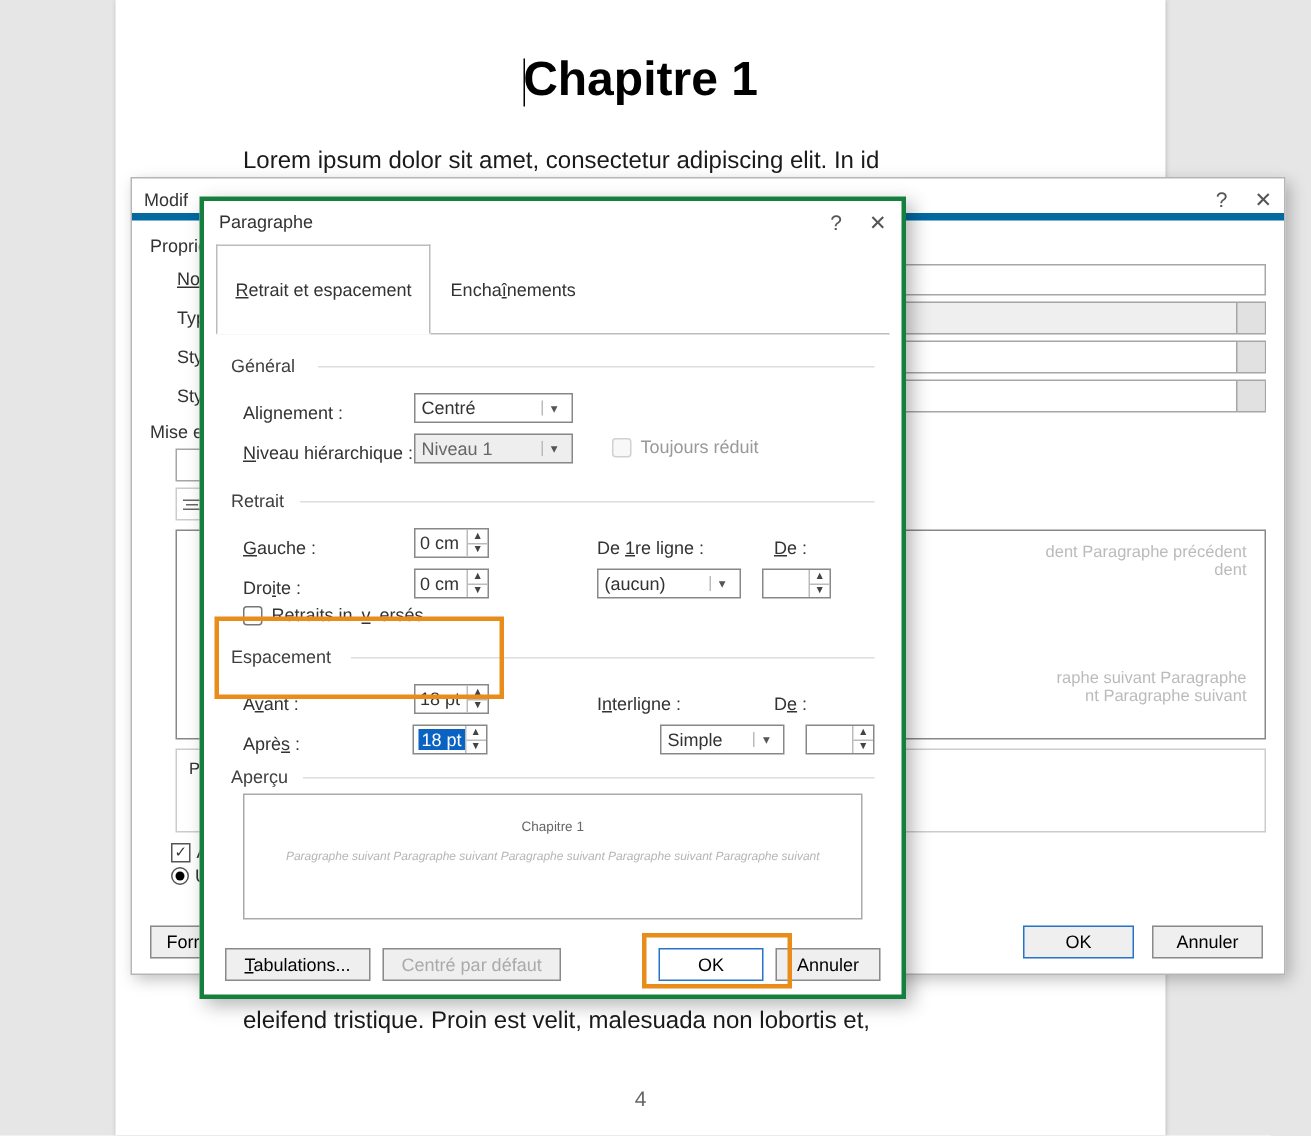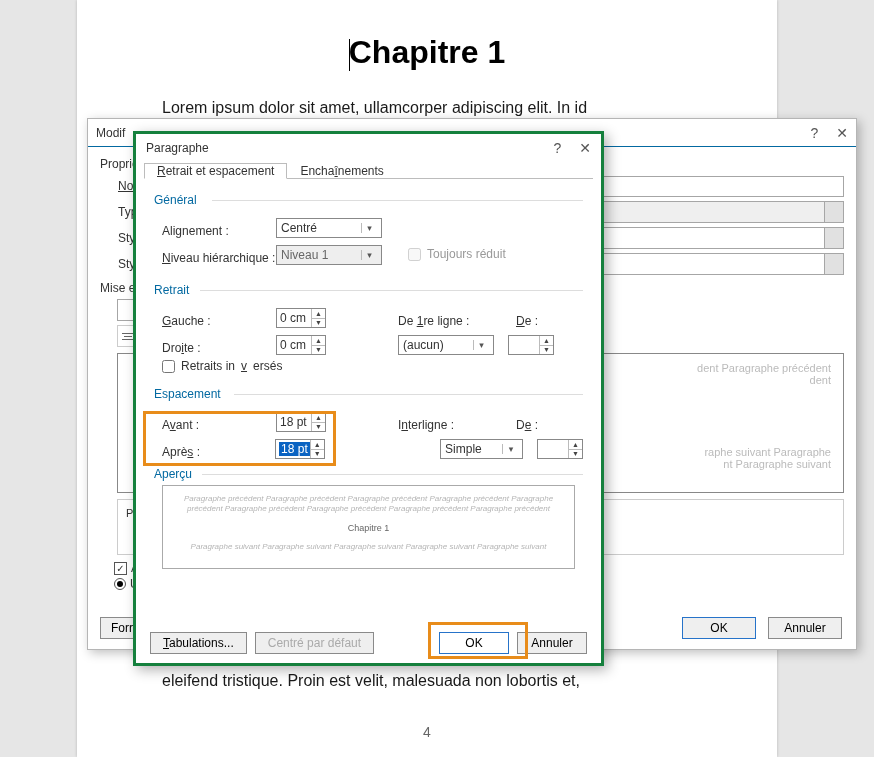--- a/index.html
+++ b/index.html
@@ -8,21 +8,21 @@
 
 .doc-page { position: absolute; left: 77px; top: 0; width: 700px; height: 757px; background: #fff; box-shadow: 0 0 3px rgba(0,0,0,.2); }
 .chapter-title { font-family: "Times New Roman", serif; font-size: 32px; font-weight: bold; text-align: center; margin-top: 34px; }
 .cursor-caret { display:inline-block; width:0; border-left:1px solid #000; height:32px; vertical-align:bottom; margin-right:-1px;}
 .lorem { font-size: 16px; color: #1a1a1a; padding: 26px 85px 0 85px; text-align: justify; line-height:1.35; }
 .lorem2 { font-size: 16px; color: #1a1a1a; padding: 0 85px; text-align: justify; line-height:1.35; }
 .page-num { text-align:center; font-size:14px; color:#666; position:absolute; bottom:17px; left:0; right:0;}
 
 
 .dlg-back { position: absolute; left: 87px; top: 118px; width: 770px; height: 532px; background:#fff; border:1px solid #b5b5b5; box-shadow: 3px 3px 10px rgba(0,0,0,.25); font-size:12px; color:#333; }
-.dlg-back .titlebar { height:28px; line-height:28px; padding:0 8px; display:flex; justify-content:space-between; border-bottom:1px solid #0369a1; }
+.dlg-back .titlebar { height:28px; line-height:28px; padding:0 8px; display:flex; justify-content:space-between; border-bottom:5px solid #0369a1; }
 .dlg-back .titlebar .tbtns { display:flex; gap:18px; font-size:14px; color:#555;}
 .dlg-back .body { padding: 6px 12px; }
 .dlg-back .section-lbl { color:#333; margin:4px 0 2px 0; }
 .dlg-back .field-row { display:flex; align-items:center; height:26px; }
 .dlg-back .field-row .lbl { width:58px; text-align:left; margin-left:18px;}
 .dlg-back .big-input { flex:1; height:21px; border:1px solid #a6a6a6; background:#fff; }
 .dlg-back .big-combo { flex:1; height:22px; border:1px solid #a6a6a6; background:#efefef; position:relative;}
 .dlg-back .big-combo::after { content:""; position:absolute; right:0; top:0; width:18px; height:100%; background:#e1e1e1; border-left:1px solid #a6a6a6;}
 .dlg-back .big-combo .chev { position:absolute; right:4px; top:50%; transform:translateY(-50%); font-size:9px; color:#555;}
 .dlg-back .fmt-bar { margin-left:17px; width:60px; height:22px; border:1px solid #a6a6a6; background:#fff; display:flex; align-items:center; justify-content:center;}
@@ -37,24 +37,24 @@
 .dlg-back .footer { position:absolute; bottom:10px; right:14px; display:flex; gap:12px;}
 .dlg-back .btn { min-width:74px; height:22px; border:1px solid #8a8a8a; background:#efefef; font-size:12px; }
 .dlg-back .btn.primary { border:1px solid #2673c9; }
 .dlg-back .format-btn { position:absolute; left:12px; bottom:10px; height:22px; padding:0 10px; border:1px solid #8a8a8a; background:#efefef; font-size:12px;}
 
 
 .dlg-front { position:absolute; left:133px; top:131px; width:471px; height:535px; background:#fff; border:3px solid #15803d; box-shadow:4px 4px 12px rgba(0,0,0,.3); font-size:12px; color:#333;}
 .dlg-front .titlebar { height:28px; line-height:28px; padding:0 10px; display:flex; justify-content:space-between; }
 .dlg-front .titlebar .tbtns { display:flex; gap:18px; font-size:14px; color:#555;}
 .dlg-front .tabs { display:flex; border-bottom:1px solid #bcbcbc; margin:0 8px;}
-.dlg-front .tab { padding:0 12px; border:1px solid transparent; position:relative; top:1px; background:transparent; cursor:pointer;}
+.dlg-front .tab { padding:22px 12px; border:1px solid transparent; position:relative; top:1px; background:transparent; cursor:pointer;}
 .dlg-front .tab.active { border:1px solid #bcbcbc; border-bottom:1px solid #fff; background:#fff;}
 .dlg-front .content { padding:8px 18px;}
-.dlg-front .group-lbl { color:#0369a1; margin:6px 0 4px 0; position:relative;}
+.dlg-front .group-lbl { color:#404040; margin:6px 0 4px 0; position:relative;}
 .dlg-front .group-lbl::after { content:""; position:absolute; left:58px; right:0; top:50%; border-top:1px solid #ddd;}
 .dlg-front .group-lbl.retr::after { left:46px; }
 .dlg-front .group-lbl.esp::after { left:80px; }
 .dlg-front .group-lbl.aper::after { left:48px; }
 .dlg-front .row { display:flex; align-items:flex-end; height:27px; }
 .dlg-front .row .l1 { width:122px; padding-left:8px;}
 .dlg-front .combo { height:20px; border:1px solid #888; background:#fff; position:relative; display:flex; align-items:center; padding:0 4px;}
 .dlg-front .combo.dis { background:#eee; color:#666;}
 .dlg-front .combo .chev { margin-left:auto; width:16px; text-align:center; font-size:9px; color:#555; border-left:1px solid #bbb;}
 .dlg-front .spin { width:50px; height:20px; border:1px solid #888; background:#fff; display:flex; align-items:center; position:relative; padding:0 3px;}
@@ -81,21 +81,21 @@
 u.short { text-decoration: underline; }
 .checkbox-fake { width:13px; height:13px; border:1px solid #555; display:inline-flex; align-items:center; justify-content:center; font-size:10px; background:#fff;}
 .radio-fake { width:12px; height:12px; border:1px solid #555; border-radius:50%; display:inline-flex; align-items:center; justify-content:center; background:#fff;}
 .radio-fake .dot{ width:6px; height:6px; border-radius:50%; background:#000;}
 </style>
 </head>
 <body>
 
 <div class="doc-page">
   <div class="chapter-title"><span class="cursor-caret"></span><span>Chapitre 1</span></div>
-  <div class="lorem">Lorem ipsum dolor sit amet, ullamcorper adipiscing elit. In id</div>
+  <div class="lorem">Lorem ipsum dolor sit amet, consectetur adipiscing elit. In id</div>
   <div style="position:absolute; left:0; right:0; top:670px;">
     <div class="lorem2">eleifend tristique. Proin est velit, malesuada non lobortis et,</div>
   </div>
   <div class="page-num">4</div>
 </div>
 
 <div class="dlg-back">
   <div class="titlebar">
     <span>Modif</span>
     <span class="tbtns">
@@ -286,21 +286,20 @@
           <span></span>
           <div class="sbtns">
             <div>▲</div>
             <div>▼</div>
           </div>
         </div>
     </div>
 
     <div class="group-lbl aper" style="margin-top:8px;">Aperçu</div>
     <div class="apercu-box">
-      <div>Paragraphe précédent Paragraphe précédent Paragraphe précédent Paragraphe précédent Paragraphe précédent Paragraphe précédent Paragraphe précédent Paragraphe précédent Paragraphe précédent</div>
       <div class="mid">Chapitre 1</div>
       <div>Paragraphe suivant Paragraphe suivant Paragraphe suivant Paragraphe suivant Paragraphe suivant</div>
     </div>
   </div>
   <div class="footer">
     <button class="btn" style="margin-left:0;"><u class="short">T</u>abulations...</button>
     <button class="btn dis">Centré par défaut</button>
     <span class="spacer"></span>
     <button class="btn primary" style="min-width:70px;">OK</button>
     <button class="btn" style="min-width:70px;">Annuler</button>

